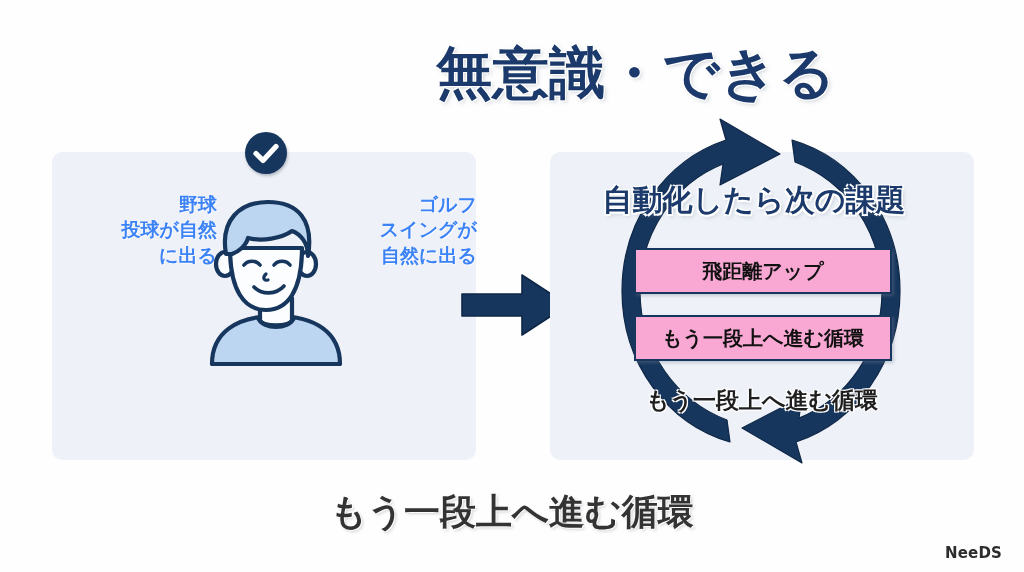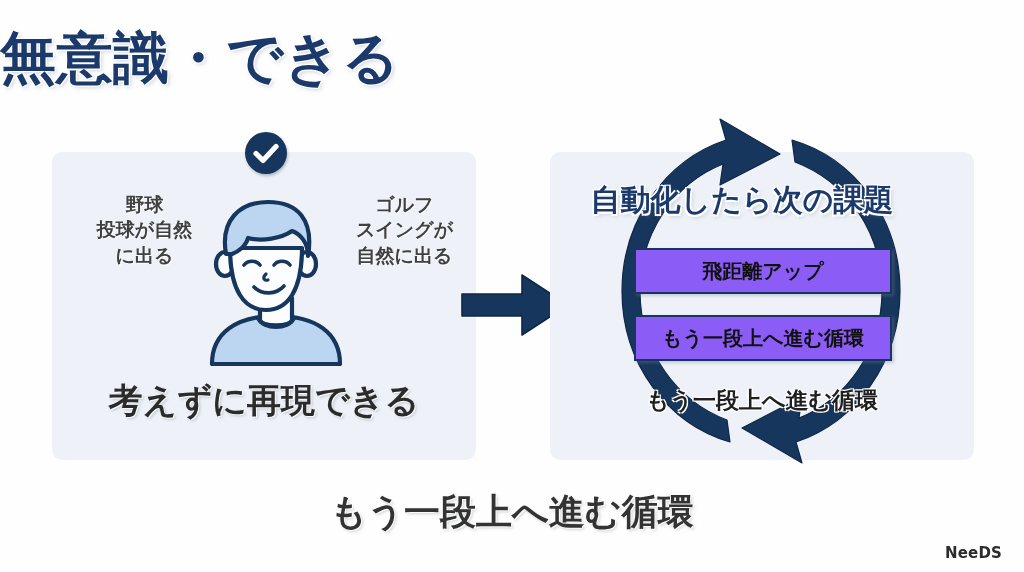--- a/index.html
+++ b/index.html
@@ -20,23 +20,23 @@
     position: relative;
     width: 1024px;
     height: 572px;
     background: #fefefe;
   }
 
   
   #title {
     position: absolute;
     left: 0;
-    top: 21px;
+    top: 36px;
     width: 836px;
-    text-align: left;
+    text-align: right;
     font-size: 56px;
     font-weight: 700;
     letter-spacing: 0.01em;
     color: #1b3a6b;
     text-shadow:
       1px 1px 0 #ffffff,
       -1px -1px 0 #ffffff,
       1px -1px 0 #ffffff,
       -1px 1px 0 #ffffff,
       2px 2px 4px rgba(120,130,150,0.35);
@@ -66,22 +66,22 @@
     z-index: 5;
   }
   #check-badge svg { position: absolute; left: 0; top: 0; }
 
   
   .side-label {
     position: absolute;
     font-size: 19px;
     font-weight: 700;
     line-height: 1.33;
-    color: #404040;
-    text-align: center;
+    color: #3b82f6;
+    text-align: right;
     text-shadow: 0.8px 0.8px 0 rgba(255,255,255,0.85);
     white-space: pre-line;
   }
   #label-baseball { left: 72px;  top: 192px; width: 145px; }
   #label-golf     { left: 332px; top: 192px; width: 145px; }
 
   #person {
     position: absolute;
     left: 196px;
     top: 194px;
@@ -117,21 +117,21 @@
   #cycle-ring {
     position: absolute;
     left: 596px;
     top: 110px;
     width: 330px;
     height: 362px;
   }
 
   #right-heading {
     position: absolute;
-    left: 530px;
+    left: 542px;
     top: 180px;
     width: 424px;
     text-align: center;
     font-size: 30px;
     font-weight: 700;
     color: #1b3a6b;
     text-shadow:
       1.5px 1.5px 0 #ffffff,
       -1.5px -1.5px 0 #ffffff,
       1.5px -1.5px 0 #ffffff,
@@ -139,21 +139,21 @@
       2px 3px 4px rgba(120,130,150,0.35);
     white-space: nowrap;
     z-index: 4;
   }
 
   .cycle-box {
     position: absolute;
     left: 634px;
     width: 258px;
     height: 46px;
-    background: #8b5cf6;
+    background: #f9a8d4;
     border: 2.5px solid #17365d;
     display: flex;
     align-items: center;
     justify-content: center;
     font-size: 20px;
     font-weight: 700;
     color: #111111;
     box-shadow: 2px 2px 3px rgba(120,130,150,0.35);
     z-index: 4;
     white-space: nowrap;
@@ -252,21 +252,20 @@
         <path d="M48 71 C52 66 60 66 64 71" stroke-width="3.6"></path>
         <path d="M78 71 C82 66 90 66 94 71" stroke-width="3.6"></path>
 
         <path d="M70 80 C66 84 68 87 72 86" stroke-width="3.2"></path>
 
         <path d="M58 93 C66 101 80 101 88 92" stroke-width="3.6"></path>
       </g>
     </svg>
   </div>
 
-  <div id="left-caption">考えずに再現できる</div>
 
   <div id="center-arrow">
     <svg width="110" height="66" viewBox="0 0 110 66">
       <path d="M2 22 L62 22 L62 3 L108 33 L62 63 L62 44 L2 44 Z" fill="#17365d" stroke="#0f2747" stroke-width="1.6" stroke-linejoin="round"></path>
     </svg>
   </div>
 
   <div class="panel" id="panel-right"></div>
 
   <div id="cycle-ring">

